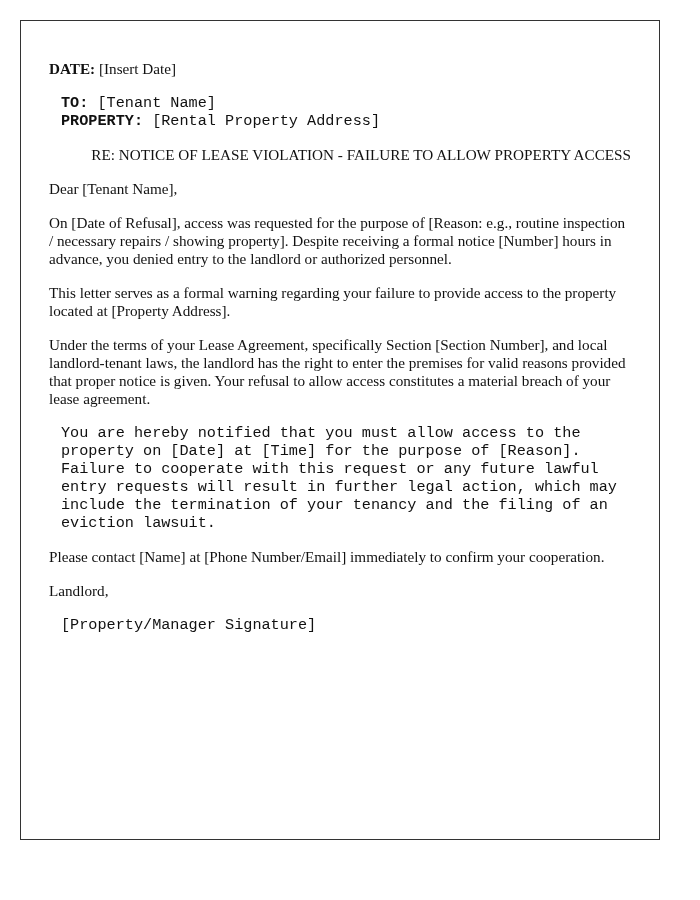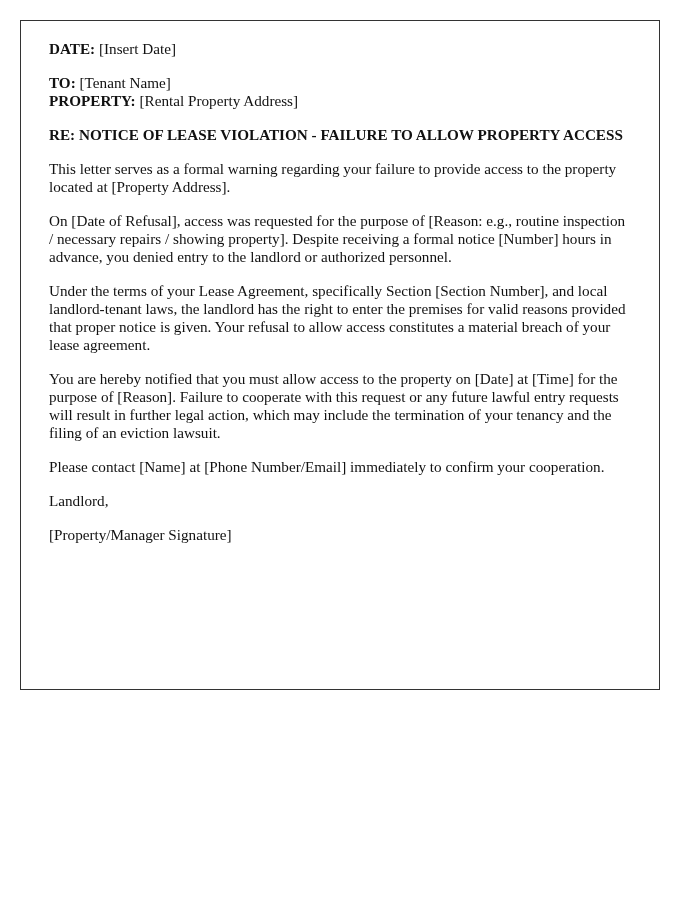--- a/index.html
+++ b/index.html
@@ -13,42 +13,44 @@
       position: relative;
       overflow: hidden;
       font-family: "Liberation Serif", "DejaVu Serif", serif;
       color: #111111;
     }
     .letter {
       position: absolute;
       left: 20px;
       top: 20px;
       width: 640px;
-      height: 670px;
+      height: 820px;
       border: 1px solid #333333;
       box-sizing: border-box;
-      padding: 19px 28px 0 28px;
+      padding: 39px 28px 0 28px;
       font-size: 15.2px;
       line-height: 18px;
     }
     .letter p {
       margin: 0 0 16px 0;
     }
     .b {
       font-weight: bold;
     }
     .block {
-      margin: 0 0 16px 0;
+      margin: 0 0 16px 12px;
+      font-family: Liberation Mono, monospace;
     }
     .line {
       display: block;
     }
     .re-heading {
-      font-weight: bold;
+      font-weight: normal;
       margin: 0 0 16px 0;
+      text-align: right;
     }
   </style>
 </head>
 <body>
 
 <div class="letter">
 
   <p>
     <span class="b">DATE:</span><span> [Insert Date]</span>
   </p>
@@ -57,24 +59,25 @@
     <span class="line">
       <span class="b">TO:</span><span> [Tenant Name]</span>
     </span>
     <span class="line">
       <span class="b">PROPERTY:</span><span> [Rental Property Address]</span>
     </span>
   </div>
 
   <p class="re-heading">RE: NOTICE OF LEASE VIOLATION - FAILURE TO ALLOW PROPERTY ACCESS</p>
 
+  <p>Dear [Tenant Name],</p>
+
+  <p>On [Date of Refusal], access was requested for the purpose of [Reason: e.g., routine inspection / necessary repairs / showing property]. Despite receiving a formal notice [Number] hours in advance, you denied entry to the landlord or authorized personnel.</p>
 
   <p>This letter serves as a formal warning regarding your failure to provide access to the property located at [Property Address].</p>
-
-  <p>On [Date of Refusal], access was requested for the purpose of [Reason: e.g., routine inspection / necessary repairs / showing property]. Despite receiving a formal notice [Number] hours in advance, you denied entry to the landlord or authorized personnel.</p>
 
   <p>Under the terms of your Lease Agreement, specifically Section [Section Number], and local landlord-tenant laws, the landlord has the right to enter the premises for valid reasons provided that proper notice is given. Your refusal to allow access constitutes a material breach of your lease agreement.</p>
 
   <div class="block">
     <span class="line">You are hereby notified that you must allow access to the property on [Date] at [Time] for the purpose of [Reason]. Failure to cooperate with this request or any future lawful entry requests will result in further legal action, which may include the termination of your tenancy and the filing of an eviction lawsuit.</span>
   </div>
 
   <p>Please contact [Name] at [Phone Number/Email] immediately to confirm your cooperation.</p>
 
   <p>Landlord,</p>

